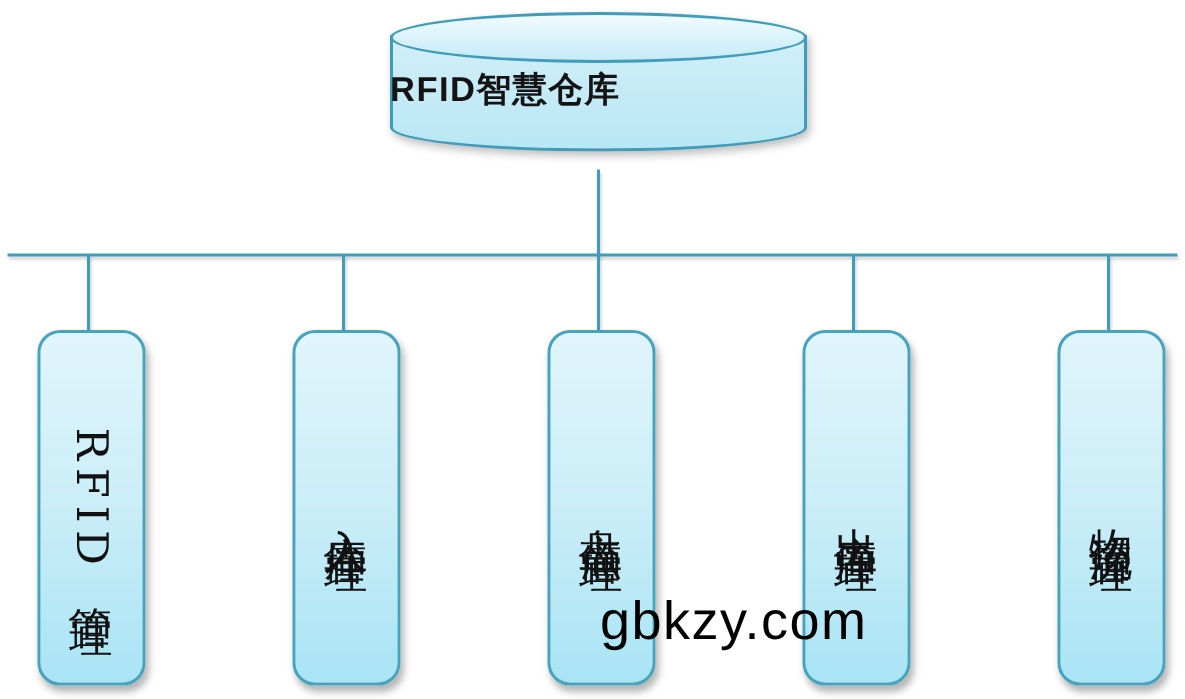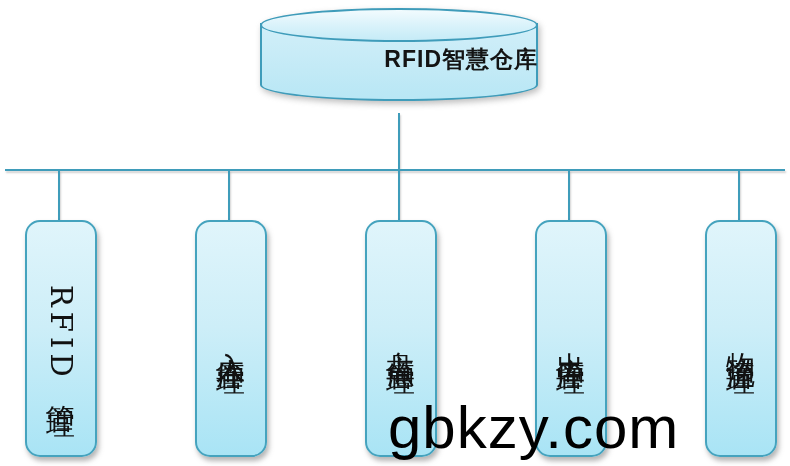--- a/index.html
+++ b/index.html
@@ -46,21 +46,21 @@
     height: 30px;
     background: linear-gradient(180deg, #f2fbfe 0%, #d8f2fa 55%, #c6ebf7 100%);
     border: 2px solid #3f9cba;
     border-radius: 50%;
   }
   .cyl-label {
     position: absolute;
     left: 0;
     top: 38px;
     width: 100%;
-    text-align: right;
+    text-align: left;
     font-weight: bold;
     font-size: 23px;
     line-height: 27px;
     color: #141414;
     letter-spacing: 1px;
   }
 
   
   .line {
     position: absolute;
@@ -102,23 +102,23 @@
     font-family: "DejaVu Serif", "Liberation Serif", serif;
     font-size: 29px;
     letter-spacing: 5px;
     color: #111111;
     white-space: nowrap;
   }
 
   
   .watermark {
     position: absolute;
-    left: 388px;
+    left: 400px;
     top: 393px;
-    font-size: 60px;
+    font-size: 36px;
     color: #000000;
     font-family: "Liberation Sans", sans-serif;
     z-index: 2;
     letter-spacing: 1px;
   }
 </style>
 </head>
 <body>
 
 <div class="canvas">

